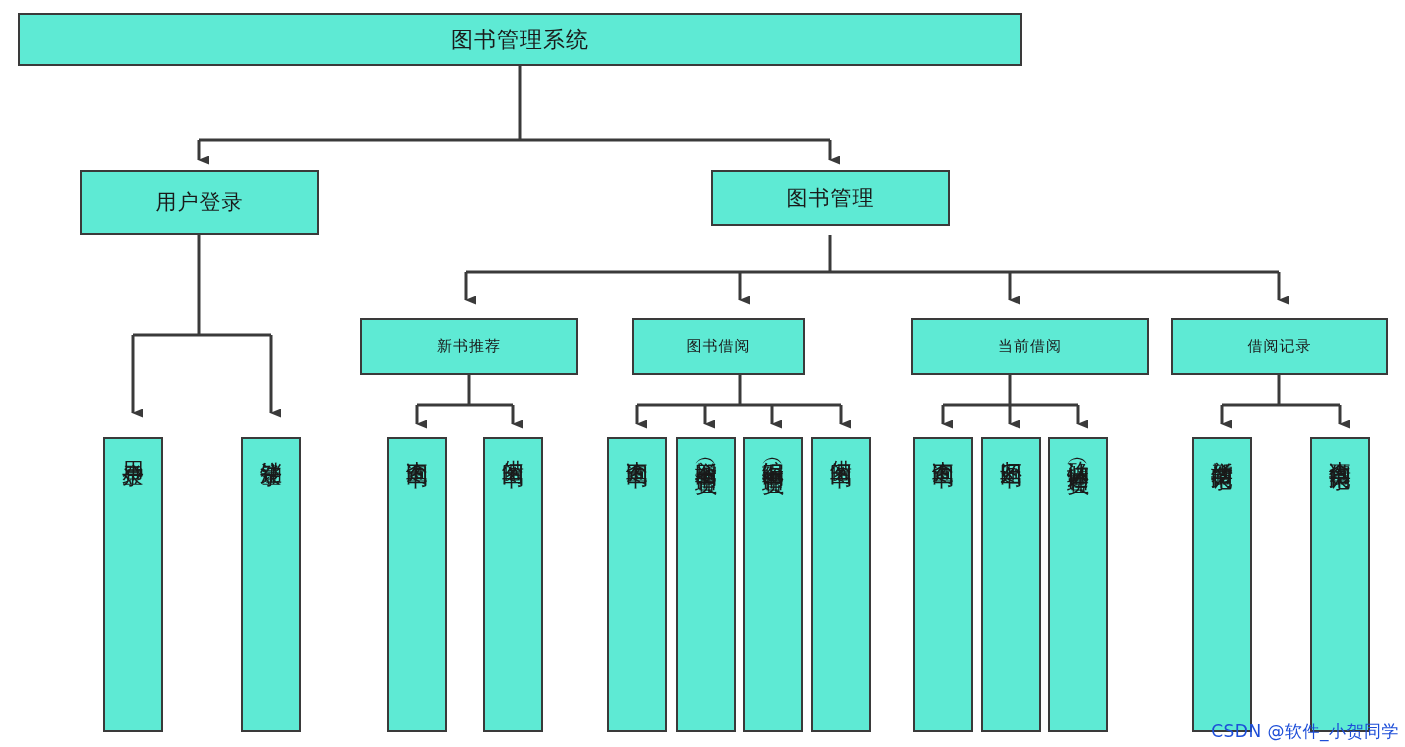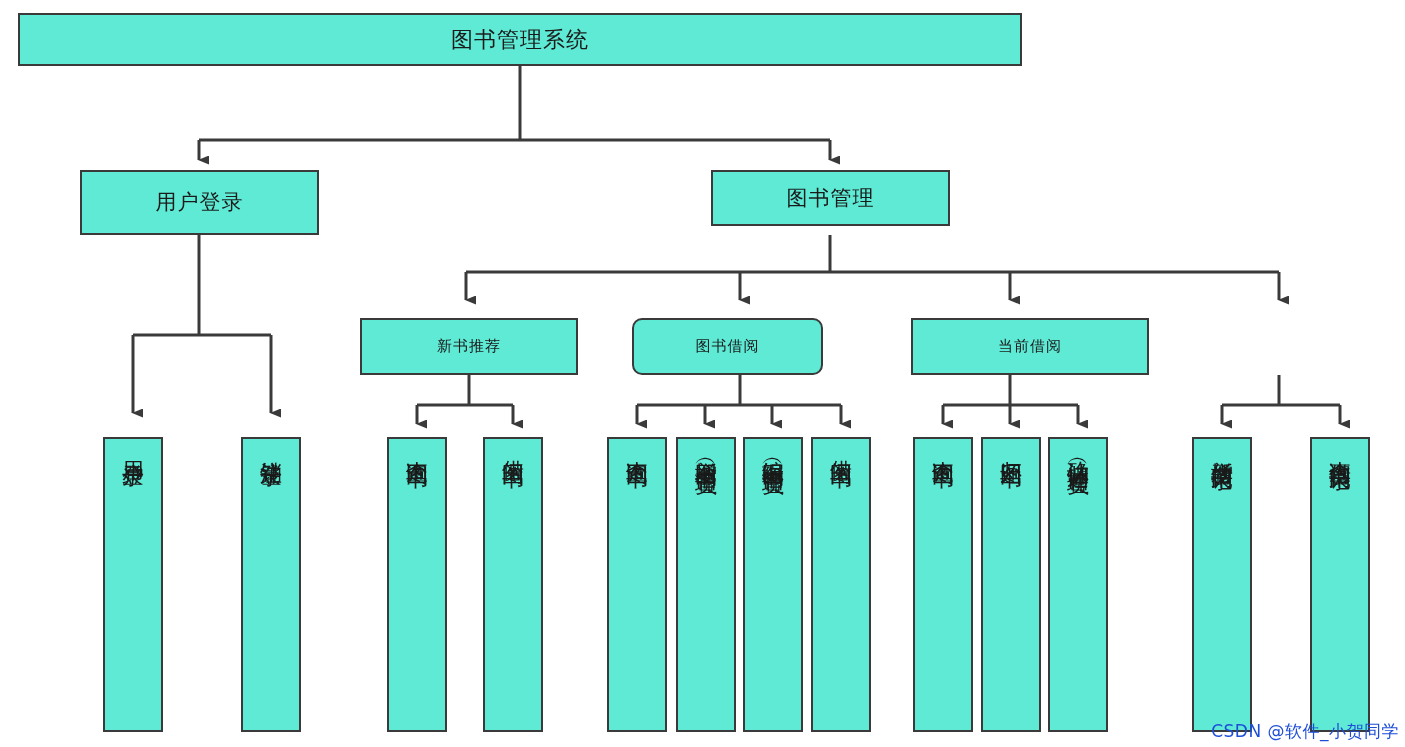--- a/index.html
+++ b/index.html
@@ -117,25 +117,28 @@
   <div class="node lvl2" style="left:80px;top:170px;width:239px;height:65px;">
     <span class="lbl">用户登录</span>
   </div>
   <div class="node lvl2" style="left:711px;top:170px;width:239px;height:56px;">
     <span class="lbl">图书管理</span>
   </div>
 
   <div class="node lvl3" style="left:360px;top:318px;width:218px;height:57px;">
     <span class="lbl">新书推荐</span>
   </div>
-  <div class="node lvl3" style="left:632px;top:318px;width:191px;height:57px;border-radius:10px;">
+  <div class="node lvl3" style="left:632px;top:318px;width:173px;height:57px;">
     <span class="lbl">图书借阅</span>
   </div>
   <div class="node lvl3" style="left:911px;top:318px;width:238px;height:57px;">
     <span class="lbl">当前借阅</span>
+  </div>
+  <div class="node lvl3" style="left:1171px;top:318px;width:217px;height:57px;">
+    <span class="lbl">借阅记录</span>
   </div>
 
   <div class="node leaf" style="left:103px;top:437px;width:60px;height:295px;">
     <span class="lbl">用户登录</span>
   </div>
   <div class="node leaf" style="left:241px;top:437px;width:60px;height:295px;">
     <span class="lbl">注销登录</span>
   </div>
 
   <div class="node leaf" style="left:387px;top:437px;width:60px;height:295px;">

